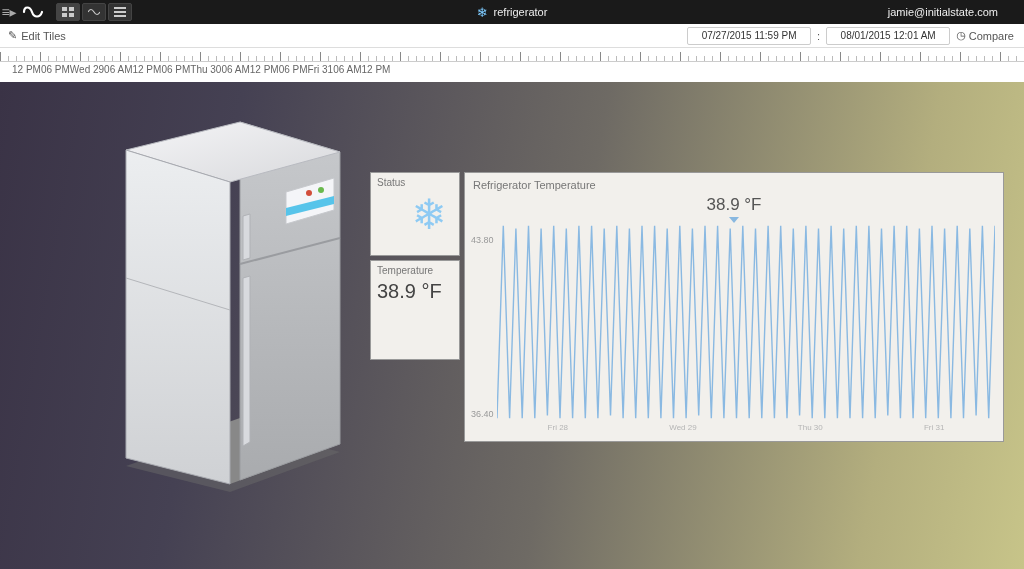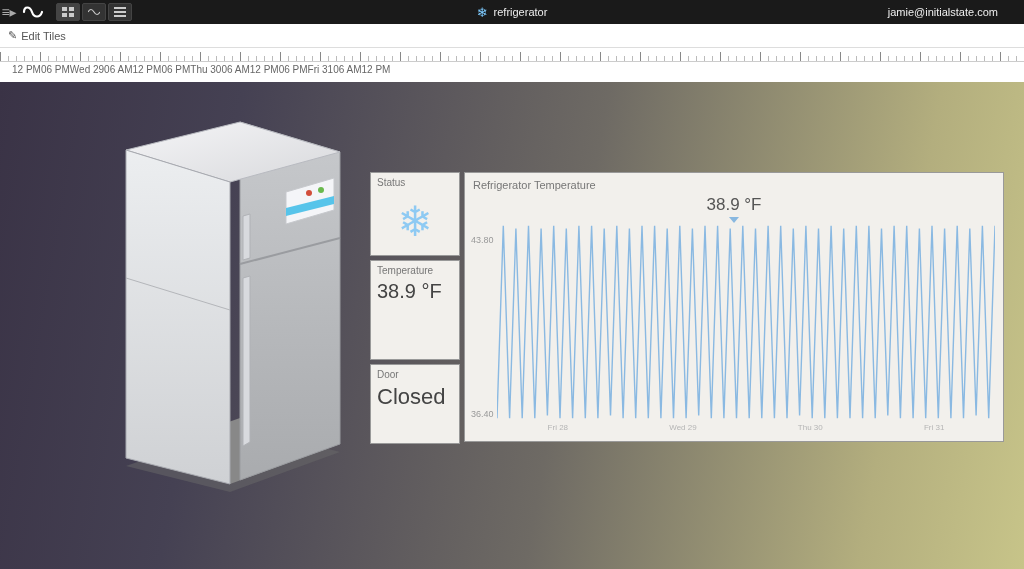--- a/index.html
+++ b/index.html
@@ -82,21 +82,21 @@
   
   
   .tiles-col { position: absolute; left: 370px; top: 90px; width: 90px; display: flex; flex-direction: column; gap: 4px; }
   .tile {
     background: #f2f0ec; border: 1px solid #999; padding: 4px 6px;
     color: #555; font-size: 11px;
   }
   .tile-label { font-size: 10px; color: #777; margin-bottom: 4px; }
   .tile-value-big { font-size: 20px; color: #444; font-weight: 300; }
   .tile-door .tile-value-big { font-size: 22px; }
-  .tile-status { height: 84px; display: flex; flex-direction: column; }
+  .tile-status { height: 84px; display: flex; flex-direction: row; }
   .tile-status .snowflake-big {
     flex: 1; display: flex; align-items: center; justify-content: center;
     font-size: 42px; color: #8ecaf3;
   }
   .tile-temp { height: 100px; }
   .tile-door { height: 80px; }
   
   
   .chart-tile {
     position: absolute; left: 464px; top: 90px; width: 540px; height: 270px;
@@ -162,20 +162,29 @@
     <span class="snow-icon">❄</span>
     <span>refrigerator</span>
   </div>
   <div class="user-right">jamie@initialstate.com</div>
 </div>
 
 <div class="toolbar">
   <div class="edit-tiles">
     <span>✎</span>
     <span>Edit Tiles</span>
+  </div>
+  <div class="date-inputs">
+    <input class="date-input" value="07/27/2015 11:59 PM" style="">
+    <span>:</span>
+    <input class="date-input" value="08/01/2015 12:01 AM" style="">
+    <div class="compare">
+      <span>◷</span>
+      <span>Compare</span>
+    </div>
   </div>
 </div>
 
 <div class="ruler">
   <div class="ruler-ticks"></div>
   <div class="ruler-major"></div>
 </div>
 <div class="ruler-labels" id="ruler-labels">
     <span>12 PM</span>
     <span>06 PM</span>
@@ -236,24 +245,20 @@
 
   <div class="tiles-col">
     <div class="tile tile-status">
       <div class="tile-label">Status</div>
       <div class="snowflake-big">❄</div>
     </div>
     <div class="tile tile-temp">
       <div class="tile-label">Temperature</div>
       <div class="tile-value-big">38.9 °F</div>
     </div>
-    <div class="tile tile-door">
-      <div class="tile-label">Door</div>
-      <div class="tile-value-big">Closed</div>
-    </div>
   </div>
 
   <div class="chart-tile">
     <div class="chart-title">Refrigerator Temperature</div>
     <div class="chart-current">38.9 °F</div>
     <div class="chart-marker"></div>
     <div class="chart-ymax">43.80</div>
     <div class="chart-ymin">36.40</div>
     <div class="chart-area" id="chart-area">
         <svg width="498" height="198" viewBox="0 0 498 198">

